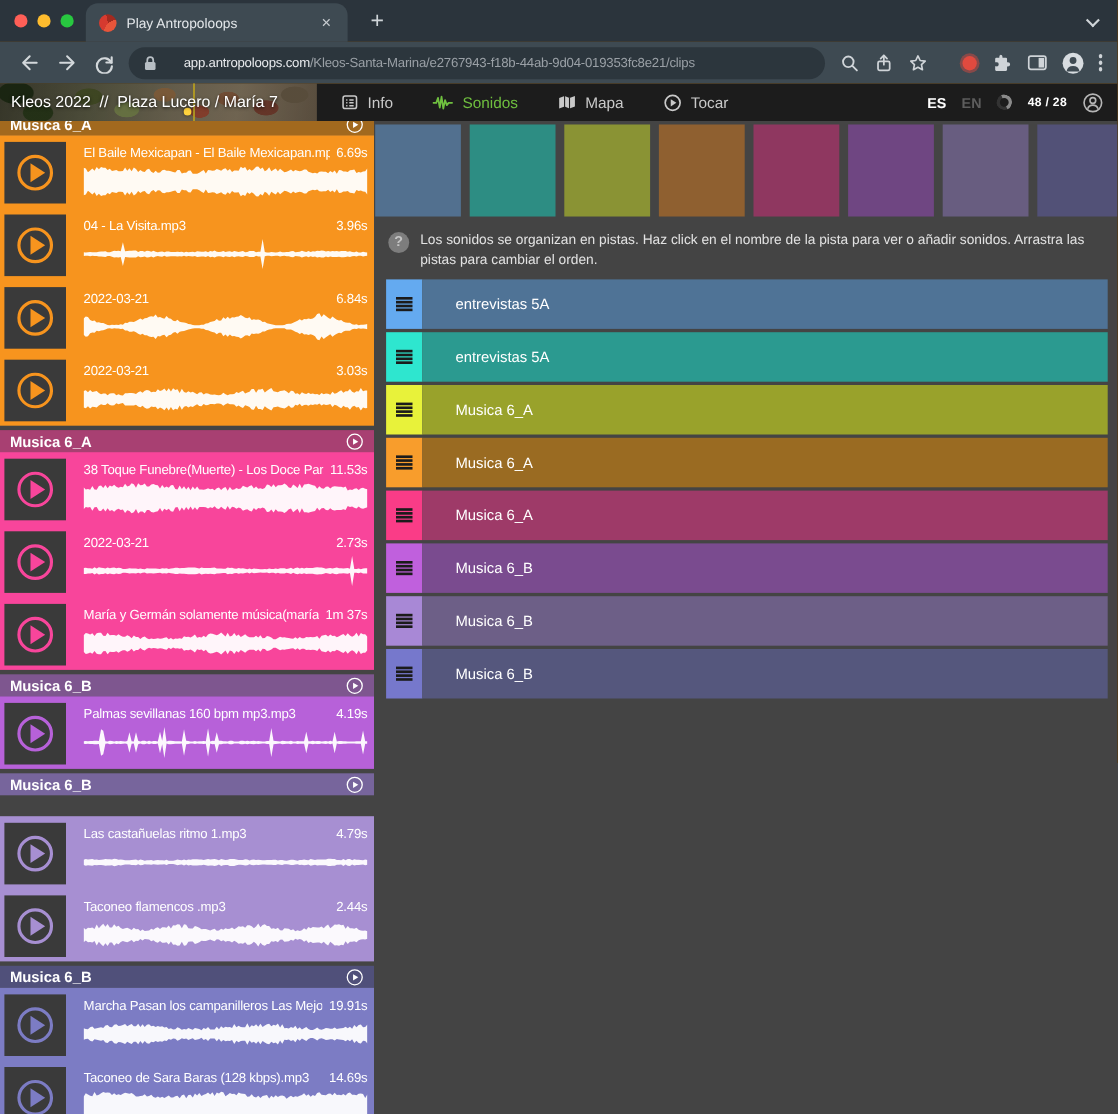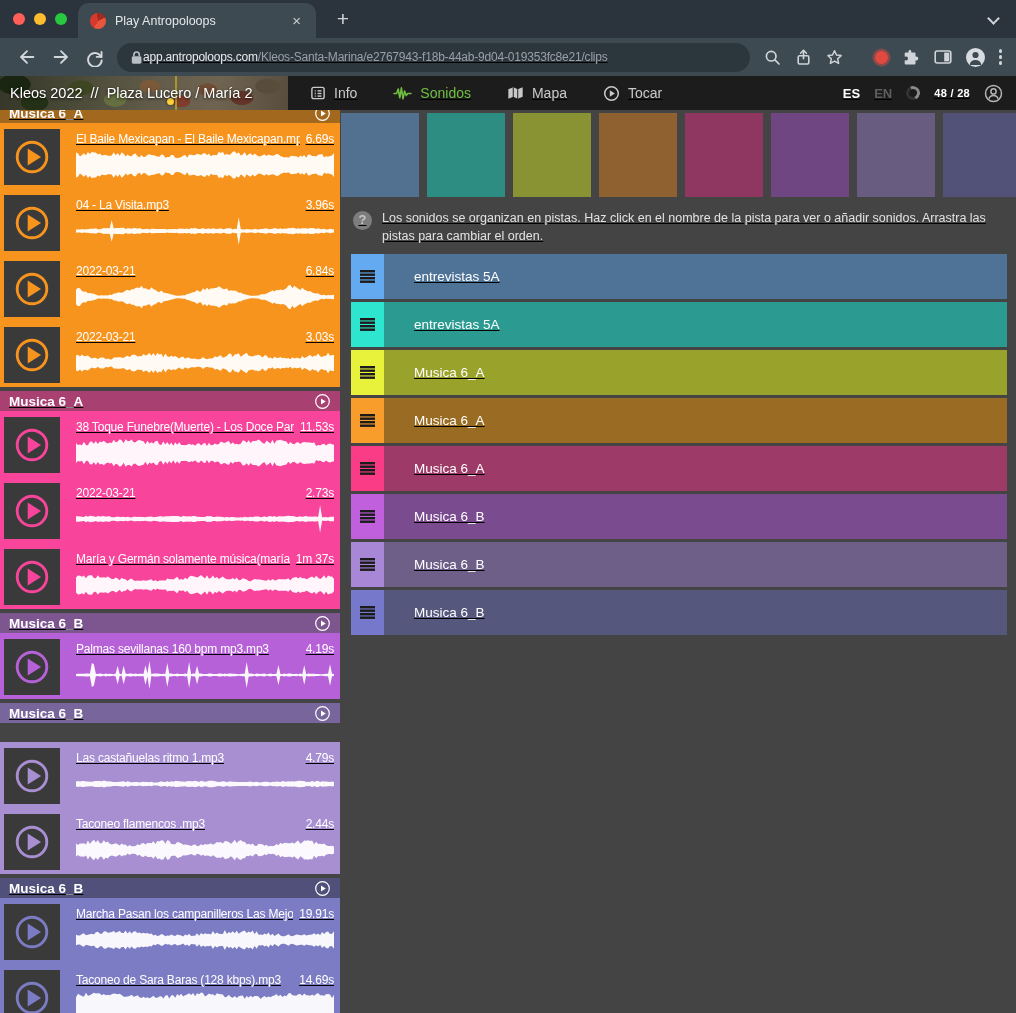--- a/index.html
+++ b/index.html
@@ -1,38 +1,38 @@
 <!DOCTYPE html>
 <html><head>
 <meta charset="utf-8">
 <style>
   html,body{margin:0;padding:0;background:#222;}
   *{box-sizing:border-box;font-family:"Liberation Sans","DejaVu Sans",sans-serif;}
-  .screen{position:relative;width:1016px;height:1013px;overflow:hidden;background:#a16207;text-decoration:underline;}
+  .screen{position:relative;width:1016px;height:1013px;overflow:hidden;background:#a16207;}
 
   
   .tabstrip{position:relative;height:38px;background:#2b343c;}
   .traffic{position:absolute;left:13px;top:13px;display:flex;gap:9px;}
   .traffic span{width:12px;height:12px;border-radius:50%;display:block;}
   .tab{position:absolute;left:78px;bottom:0;width:238px;height:35px;background:#3e4a52;
        border-radius:11px 11px 0 0;display:flex;align-items:center;padding:0 12px;}
   .favicon{width:16px;height:16px;border-radius:50%;flex:none;
        background:conic-gradient(from 210deg,#d63a2f 0 140deg,#a32a1f 140deg 215deg,#e8553a 215deg 360deg);}
   .tab-title{flex:1;margin-left:9px;font-size:12.5px;color:#e3e7ea;white-space:nowrap;overflow:hidden;}
   .tab-close{color:#c8cdd1;font-size:15px;line-height:1;padding:2px 3px;}
   .newtab{position:absolute;left:330px;top:6px;width:26px;height:26px;color:#cfd4d8;
        font-size:21px;display:flex;align-items:center;justify-content:center;}
   .tab-chevron{position:absolute;right:18px;top:14px;width:9px;height:9px;
        border-right:2.2px solid #cfd4d8;border-bottom:2.2px solid #cfd4d8;transform:rotate(45deg);}
   .toolbar{height:38px;background:#3e4a52;display:flex;align-items:center;padding:0 10px;}
   .tool-icon{flex:none;margin:0 7px;display:flex;align-items:center;}
   .tool-icon svg{display:block;}
   .urlbar{flex:none;width:633px;height:29px;margin-left:6px;border-radius:15px;background:#2c363d;
        display:flex;align-items:center;padding:0 13px;overflow:hidden;}
-  .url-text{flex:1;white-space:nowrap;overflow:hidden;font-size:12px;letter-spacing:-0.2px;margin-left:0;}
+  .url-text{flex:1;white-space:nowrap;overflow:hidden;font-size:12px;letter-spacing:-0.2px;margin-left:24px;}
   .url-domain{color:#e8eaed;}
   .url-path{color:#9aa0a6;}
   .ob-icons{display:flex;align-items:center;gap:14px;margin-left:14px;}
   .ext-icons{display:flex;align-items:center;gap:14px;margin-left:auto;padding-right:4px;}
   .record-dot{width:13px;height:13px;border-radius:50%;background:#e04a3f;
        box-shadow:0 0 0 2.5px rgba(224,74,63,.45);}
   .kebab{display:flex;flex-direction:column;gap:2.5px;}
   .kebab i{width:3.5px;height:3.5px;border-radius:50%;background:#cfd4d8;display:block;}
 
   
@@ -182,21 +182,21 @@
         </span>
     </div>
   </div>
 
   <div class="app-header">
     <div class="map-strip">
       <span class="map-pin"></span>
       <div class="crumbs">
         <span>Kleos 2022</span>
         <span>//</span>
-        <span>Plaza Lucero / María 2</span>
+        <span>Plaza Lucero / María 7</span>
       </div>
     </div>
     <nav class="app-nav">
       <div class="nav-item">
         <svg width="16" height="16" viewBox="0 0 17 17" fill="none" stroke="currentColor" stroke-width="1.5">
             <rect x="2" y="2.5" width="13" height="12" rx="2"></rect>
             <line x1="5" y1="6.2" x2="6.2" y2="6.2"></line>
             <line x1="8" y1="6.2" x2="12.2" y2="6.2"></line>
             <line x1="5" y1="9" x2="6.2" y2="9"></line>
             <line x1="8" y1="9" x2="12.2" y2="9"></line>

